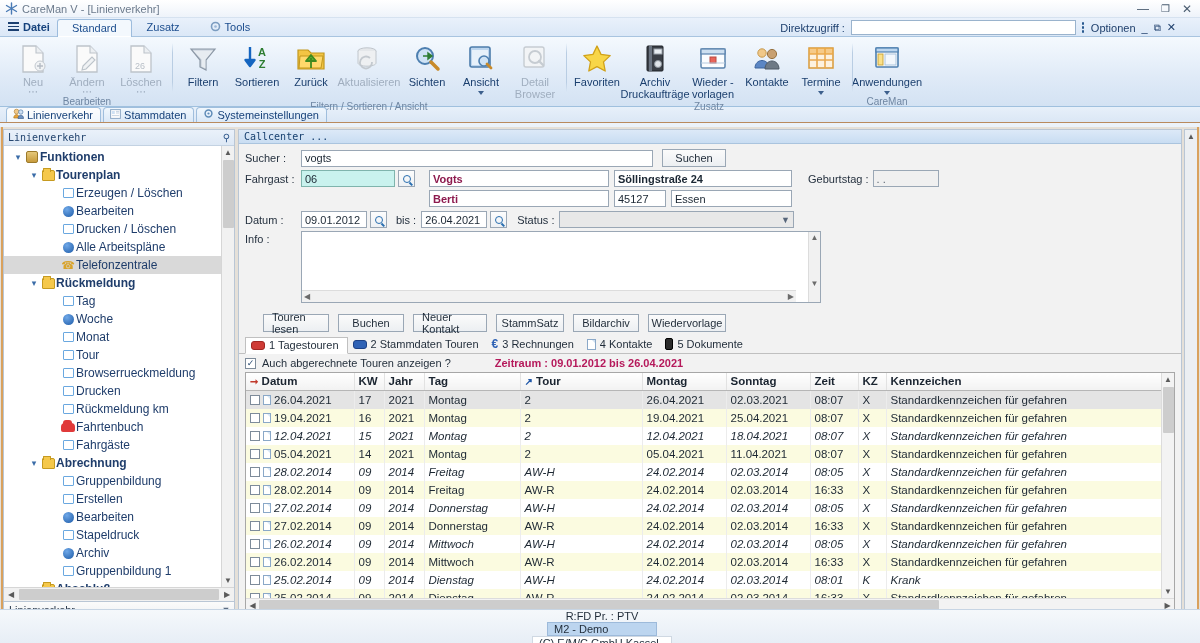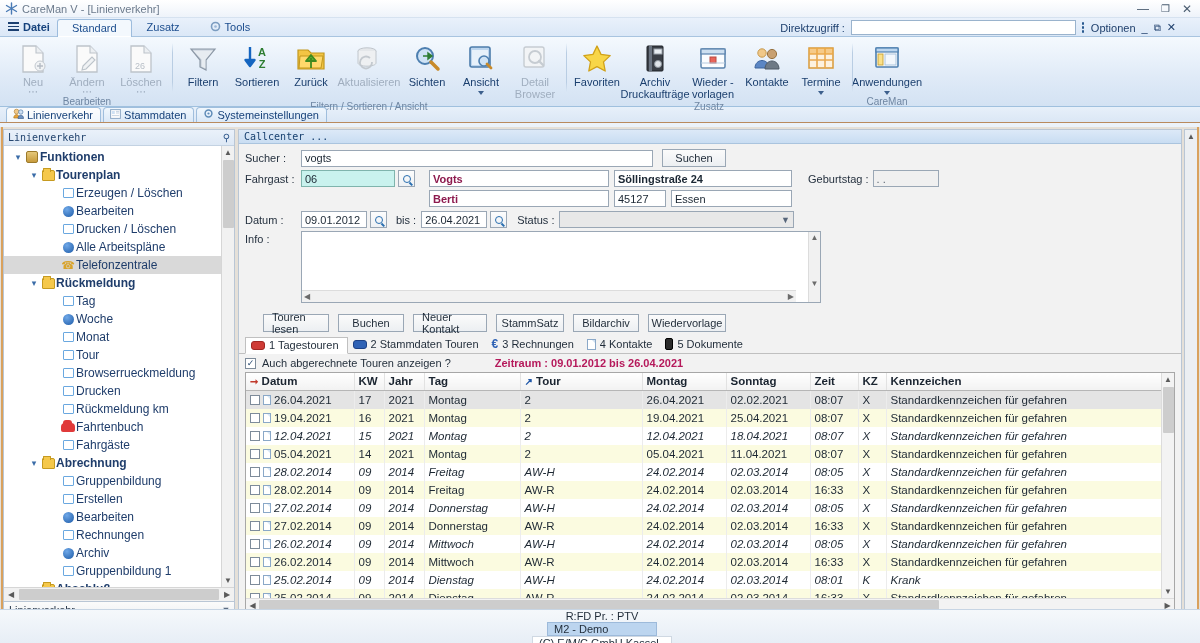--- a/index.html
+++ b/index.html
@@ -749,21 +749,21 @@
             <span class="tico">
               <span class="glob-ico"></span>
             </span>
             <span class="tlbl">Bearbeiten</span>
           </div>
           <div class="tnode lvl3">
             <span class="chev"></span>
             <span class="tico">
               <span class="sq-ico"></span>
             </span>
-            <span class="tlbl">Rechnungen</span>
+            <span class="tlbl">Stapeldruck</span>
           </div>
           <div class="tnode lvl3">
             <span class="chev"></span>
             <span class="tico">
               <span class="glob-ico"></span>
             </span>
             <span class="tlbl">Archiv</span>
           </div>
           <div class="tnode lvl3">
             <span class="chev"></span>
@@ -937,21 +937,21 @@
                       <span class="chk"></span>
                       <span class="minidoc"></span>
                       <span>26.04.2021</span>
                     </span>
                   </td>
                   <td>17</td>
                   <td>2021</td>
                   <td>Montag</td>
                   <td>2</td>
                   <td>26.04.2021</td>
-                  <td>02.02.2021</td>
+                  <td>02.03.2021</td>
                   <td>08:07</td>
                   <td>X</td>
                   <td>Standardkennzeichen für gefahren</td>
                 </tr>
                 <tr class="r-odd">
                   <td>
                     <span class="cellchk">
                       <span class="chk"></span>
                       <span class="minidoc"></span>
                       <span>19.04.2021</span>

